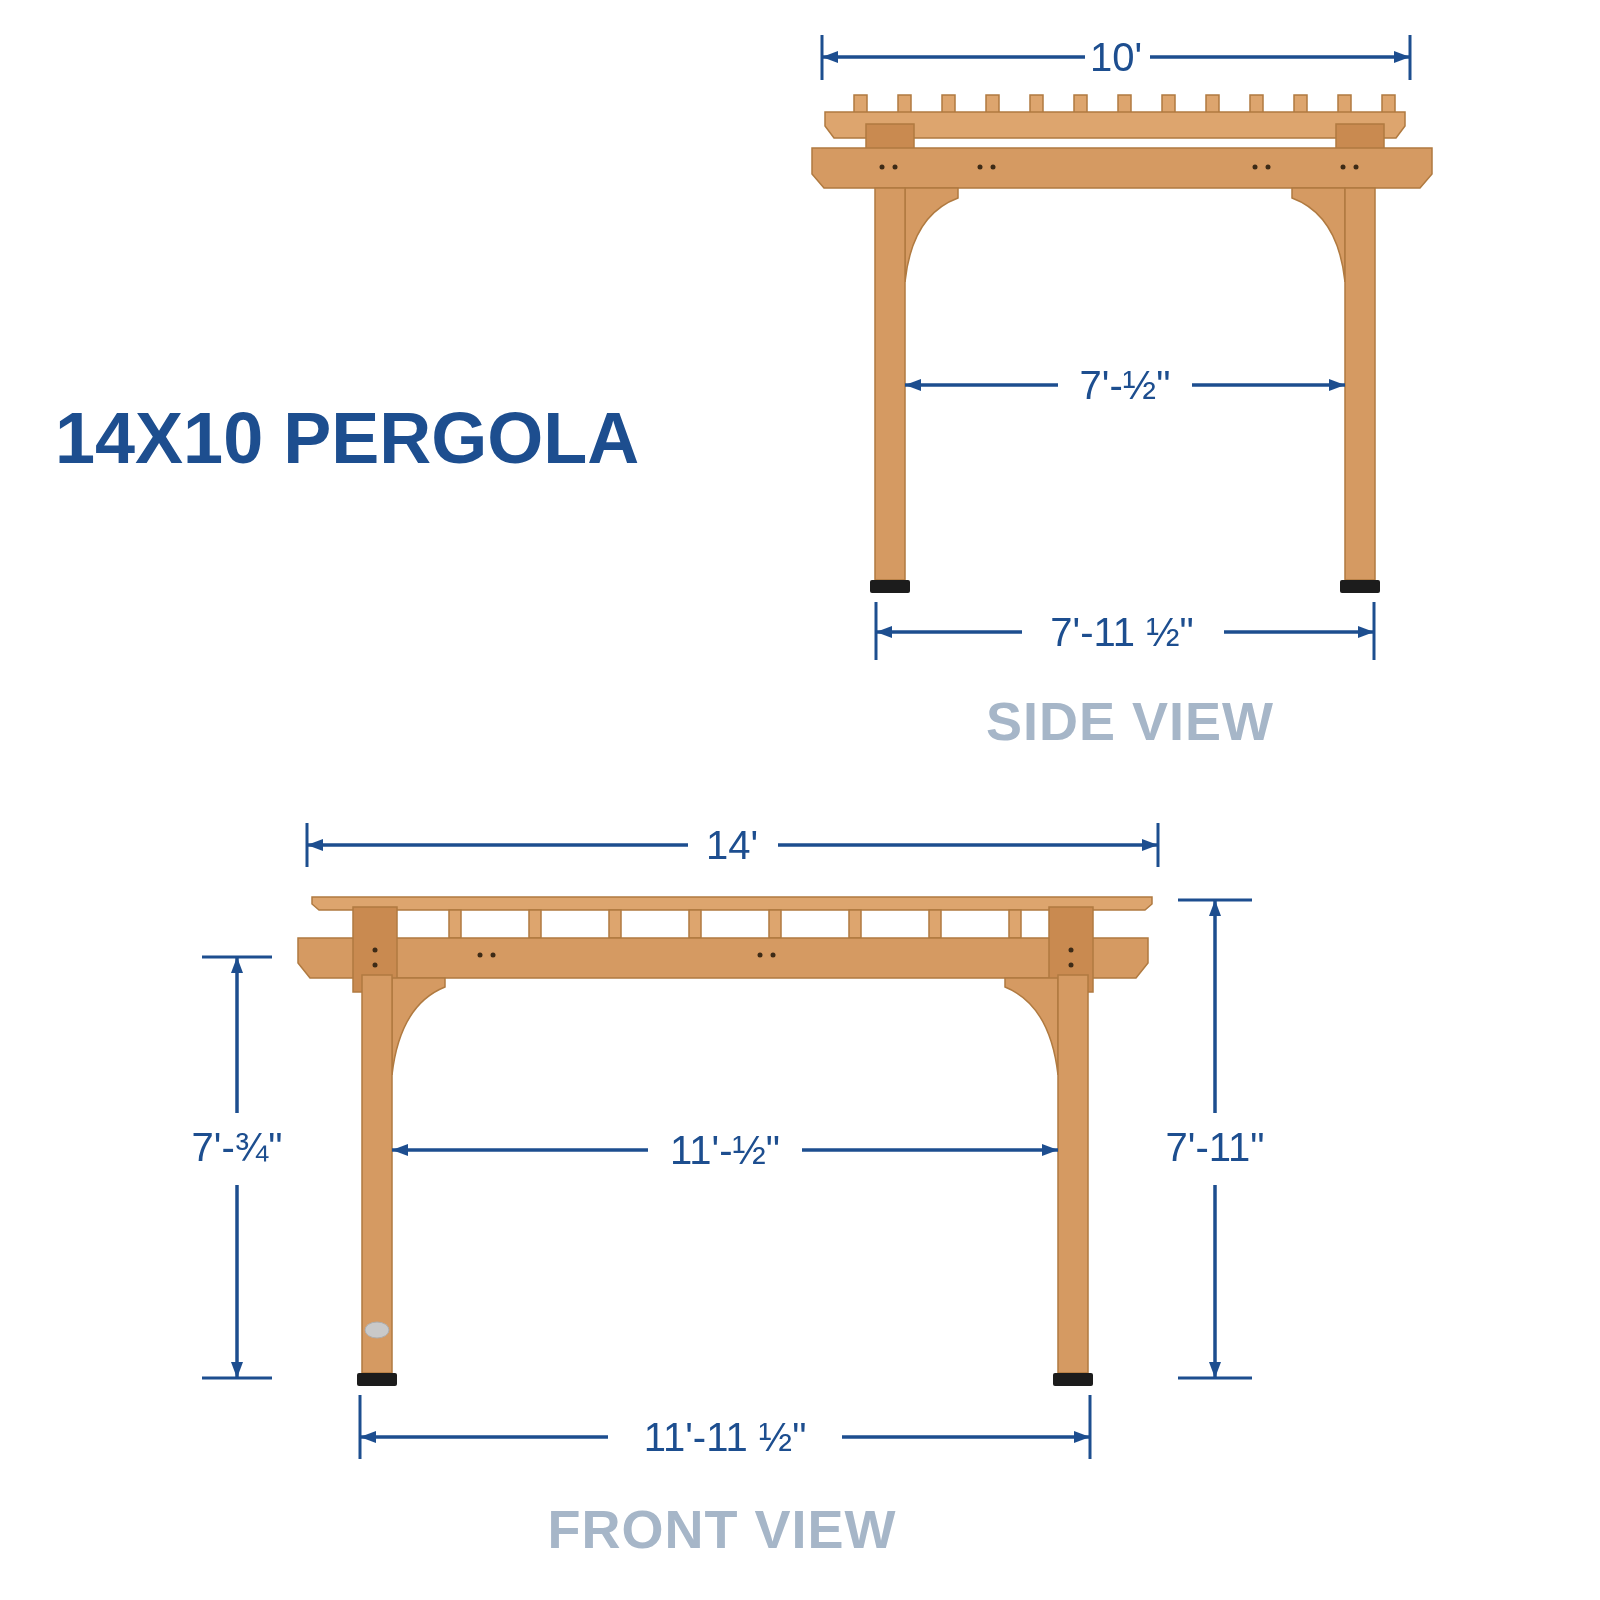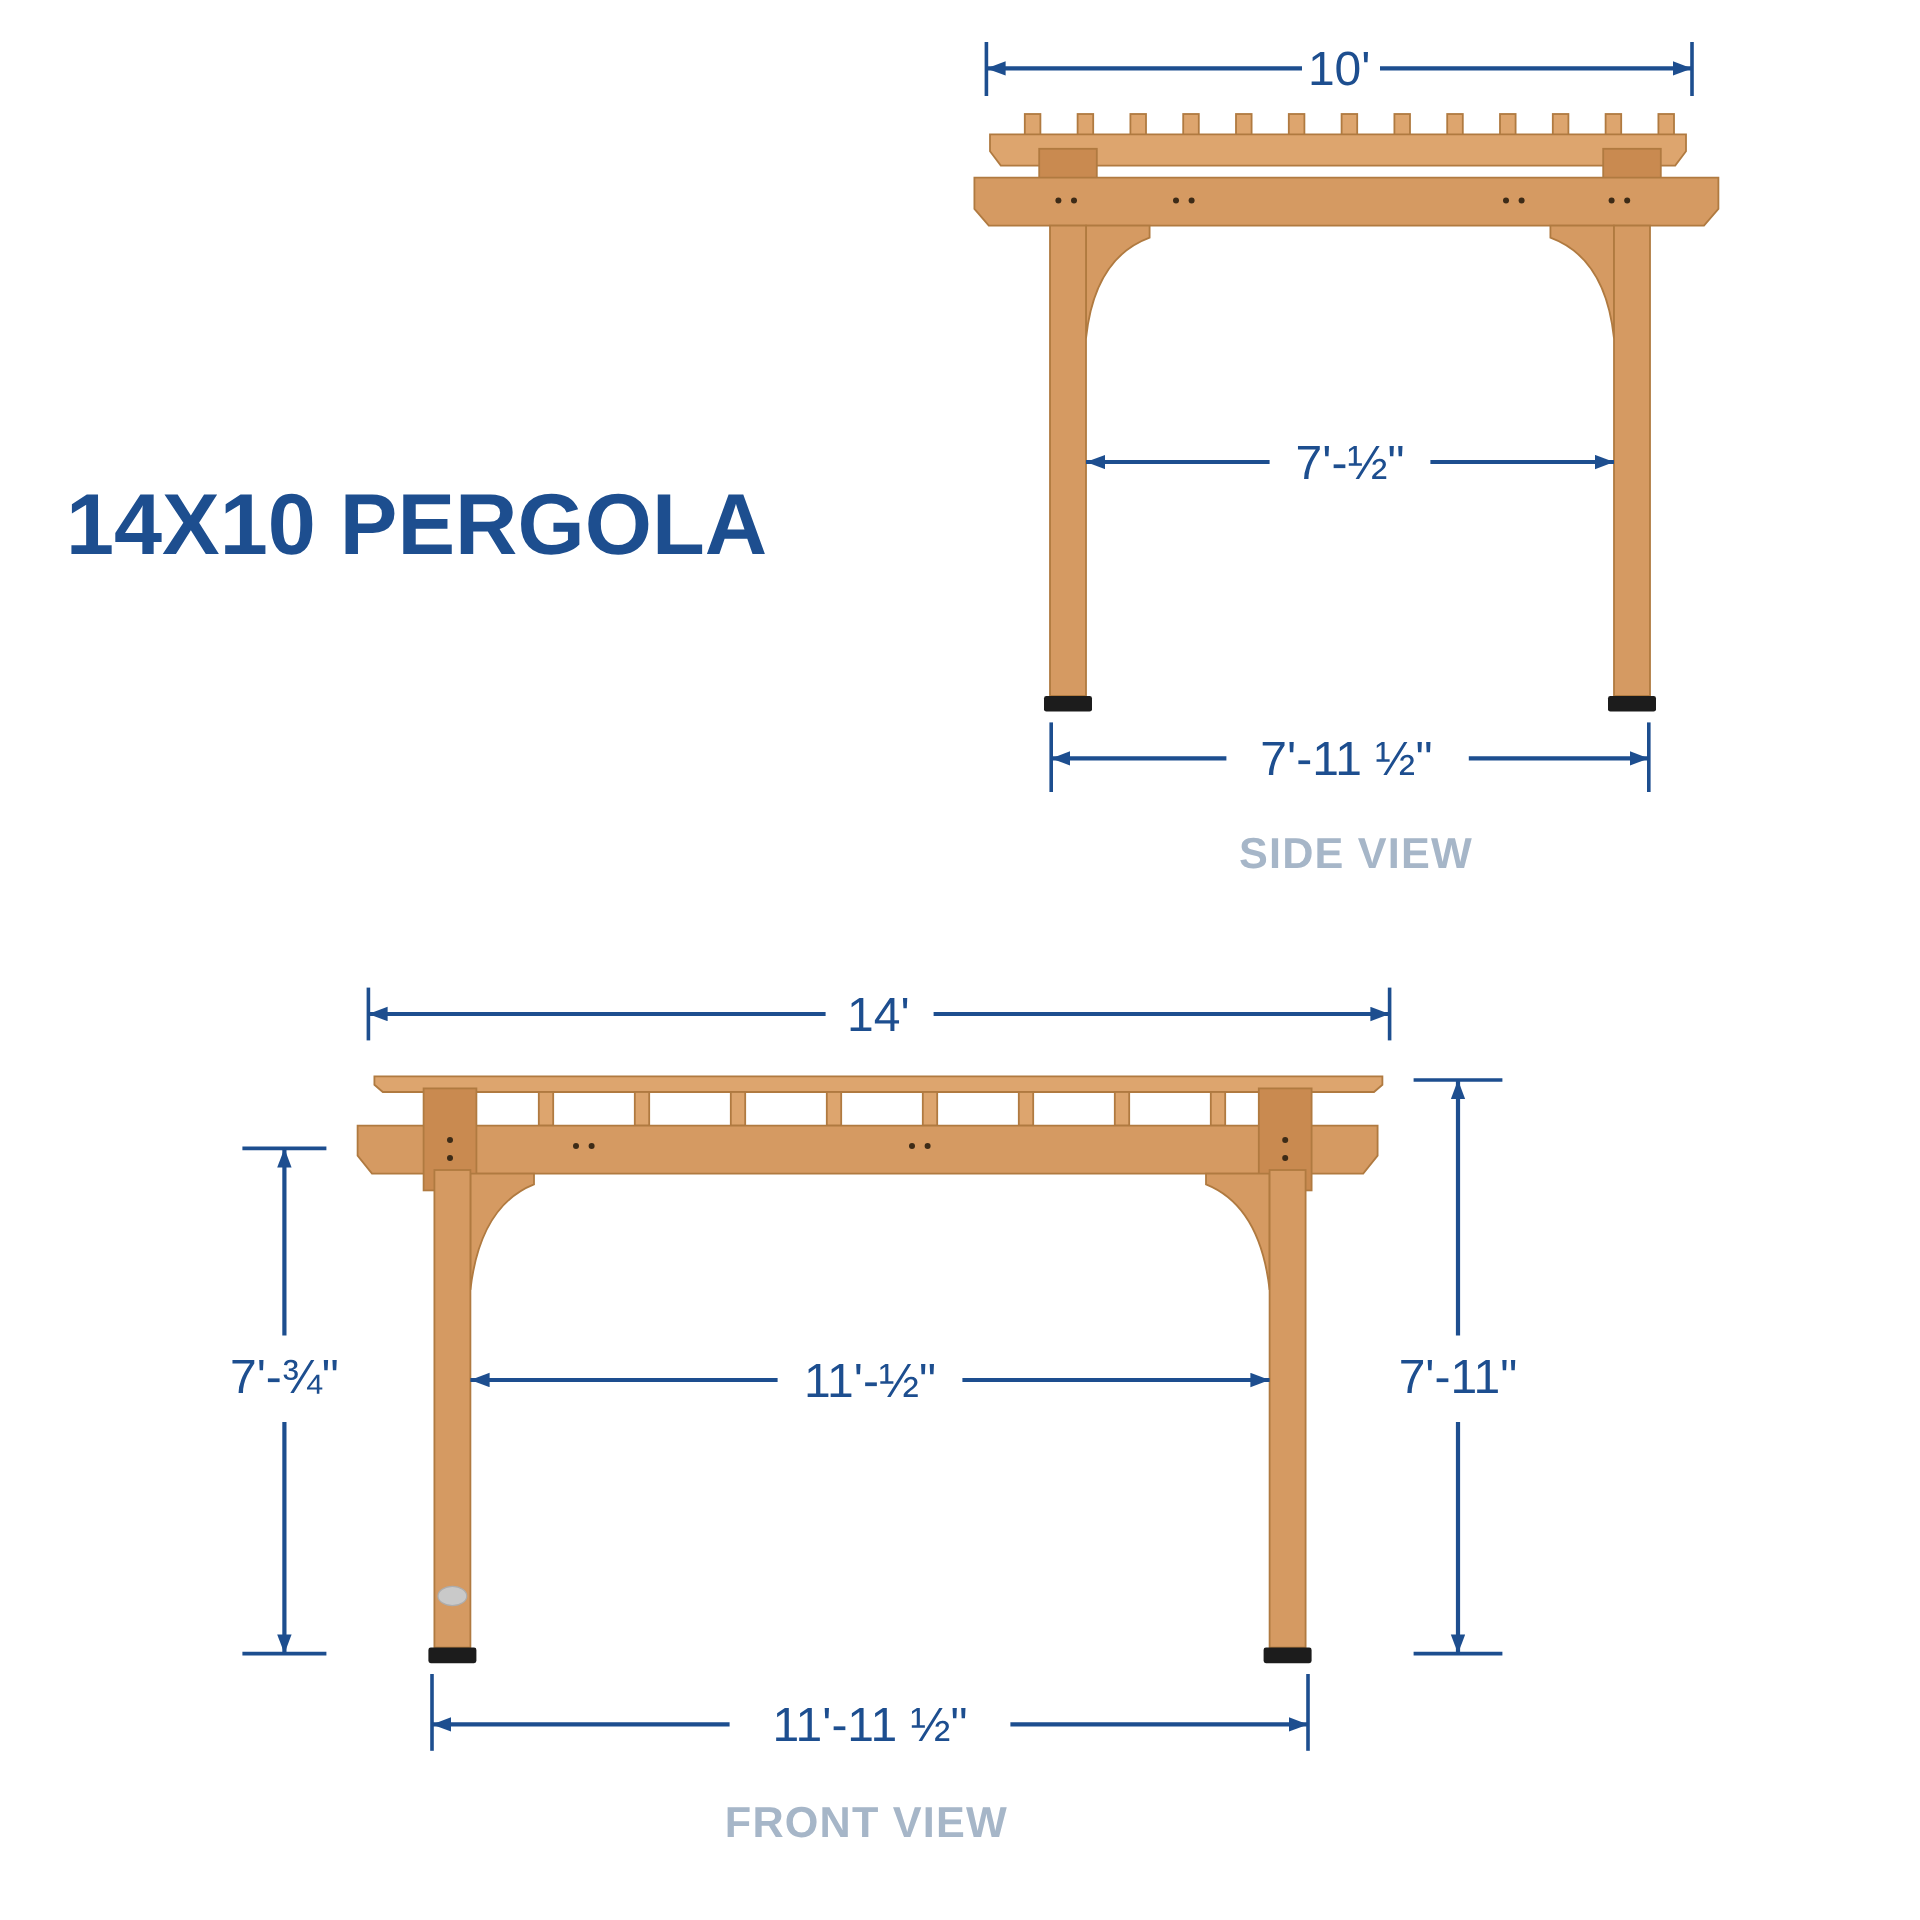--- a/index.html
+++ b/index.html
@@ -25,21 +25,21 @@
     width:740px;
     font-size:72px;
     font-weight:800;
     color:var(--blue);
     letter-spacing:0px;
     white-space:nowrap;
     margin-top:29px;
   }
   .view-label{
     position:absolute;
-    font-size:36px;
+    font-size:54px;
     font-weight:700;
     color:var(--label);
     letter-spacing:1px;
     text-align:center;
     white-space:nowrap;
   }
   .view-label.side{ left:900px; top:690px;  width:460px; }
   .view-label.front{ left:472px; top:1498px; width:500px; }
   svg.diagram{ position:absolute; }
   svg.diagram text{

